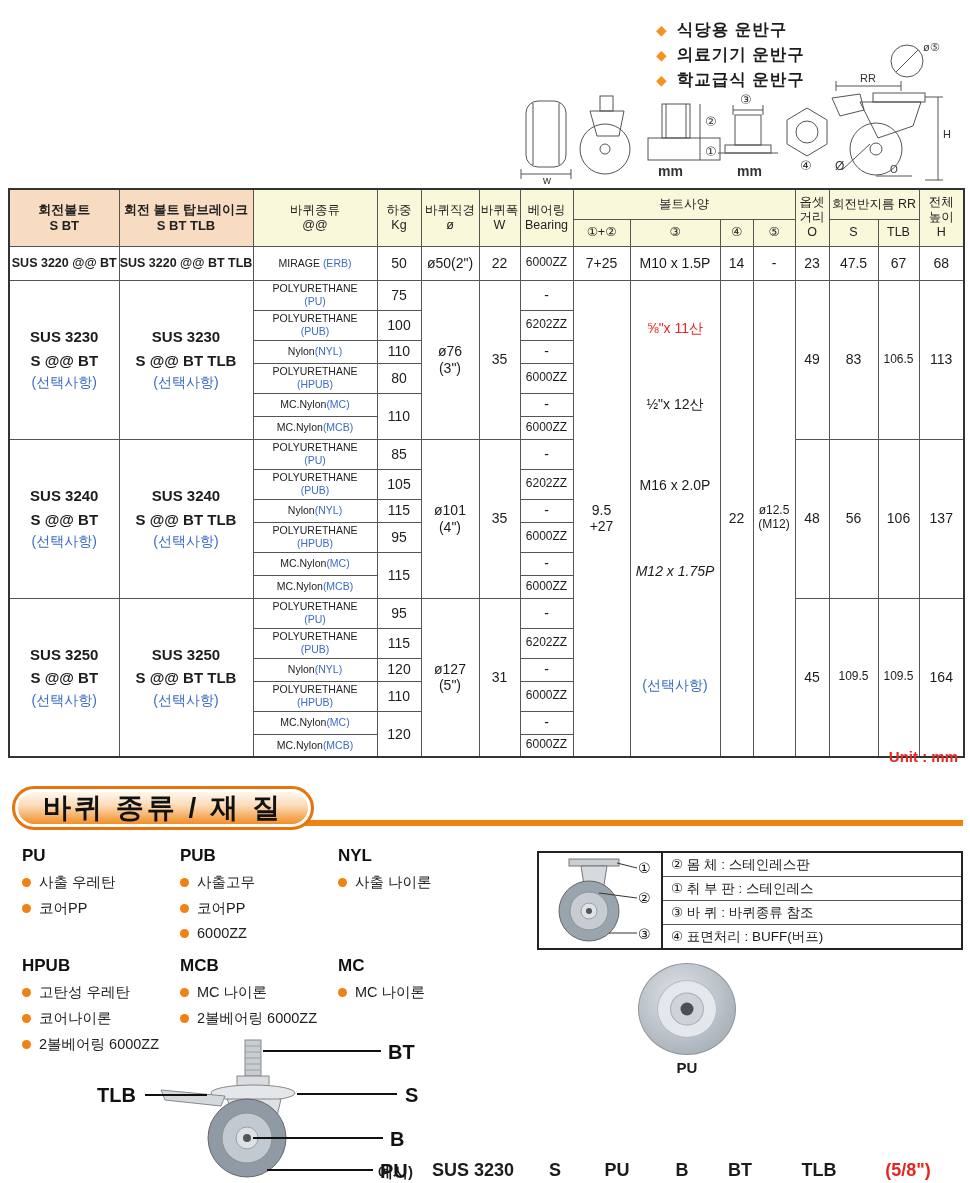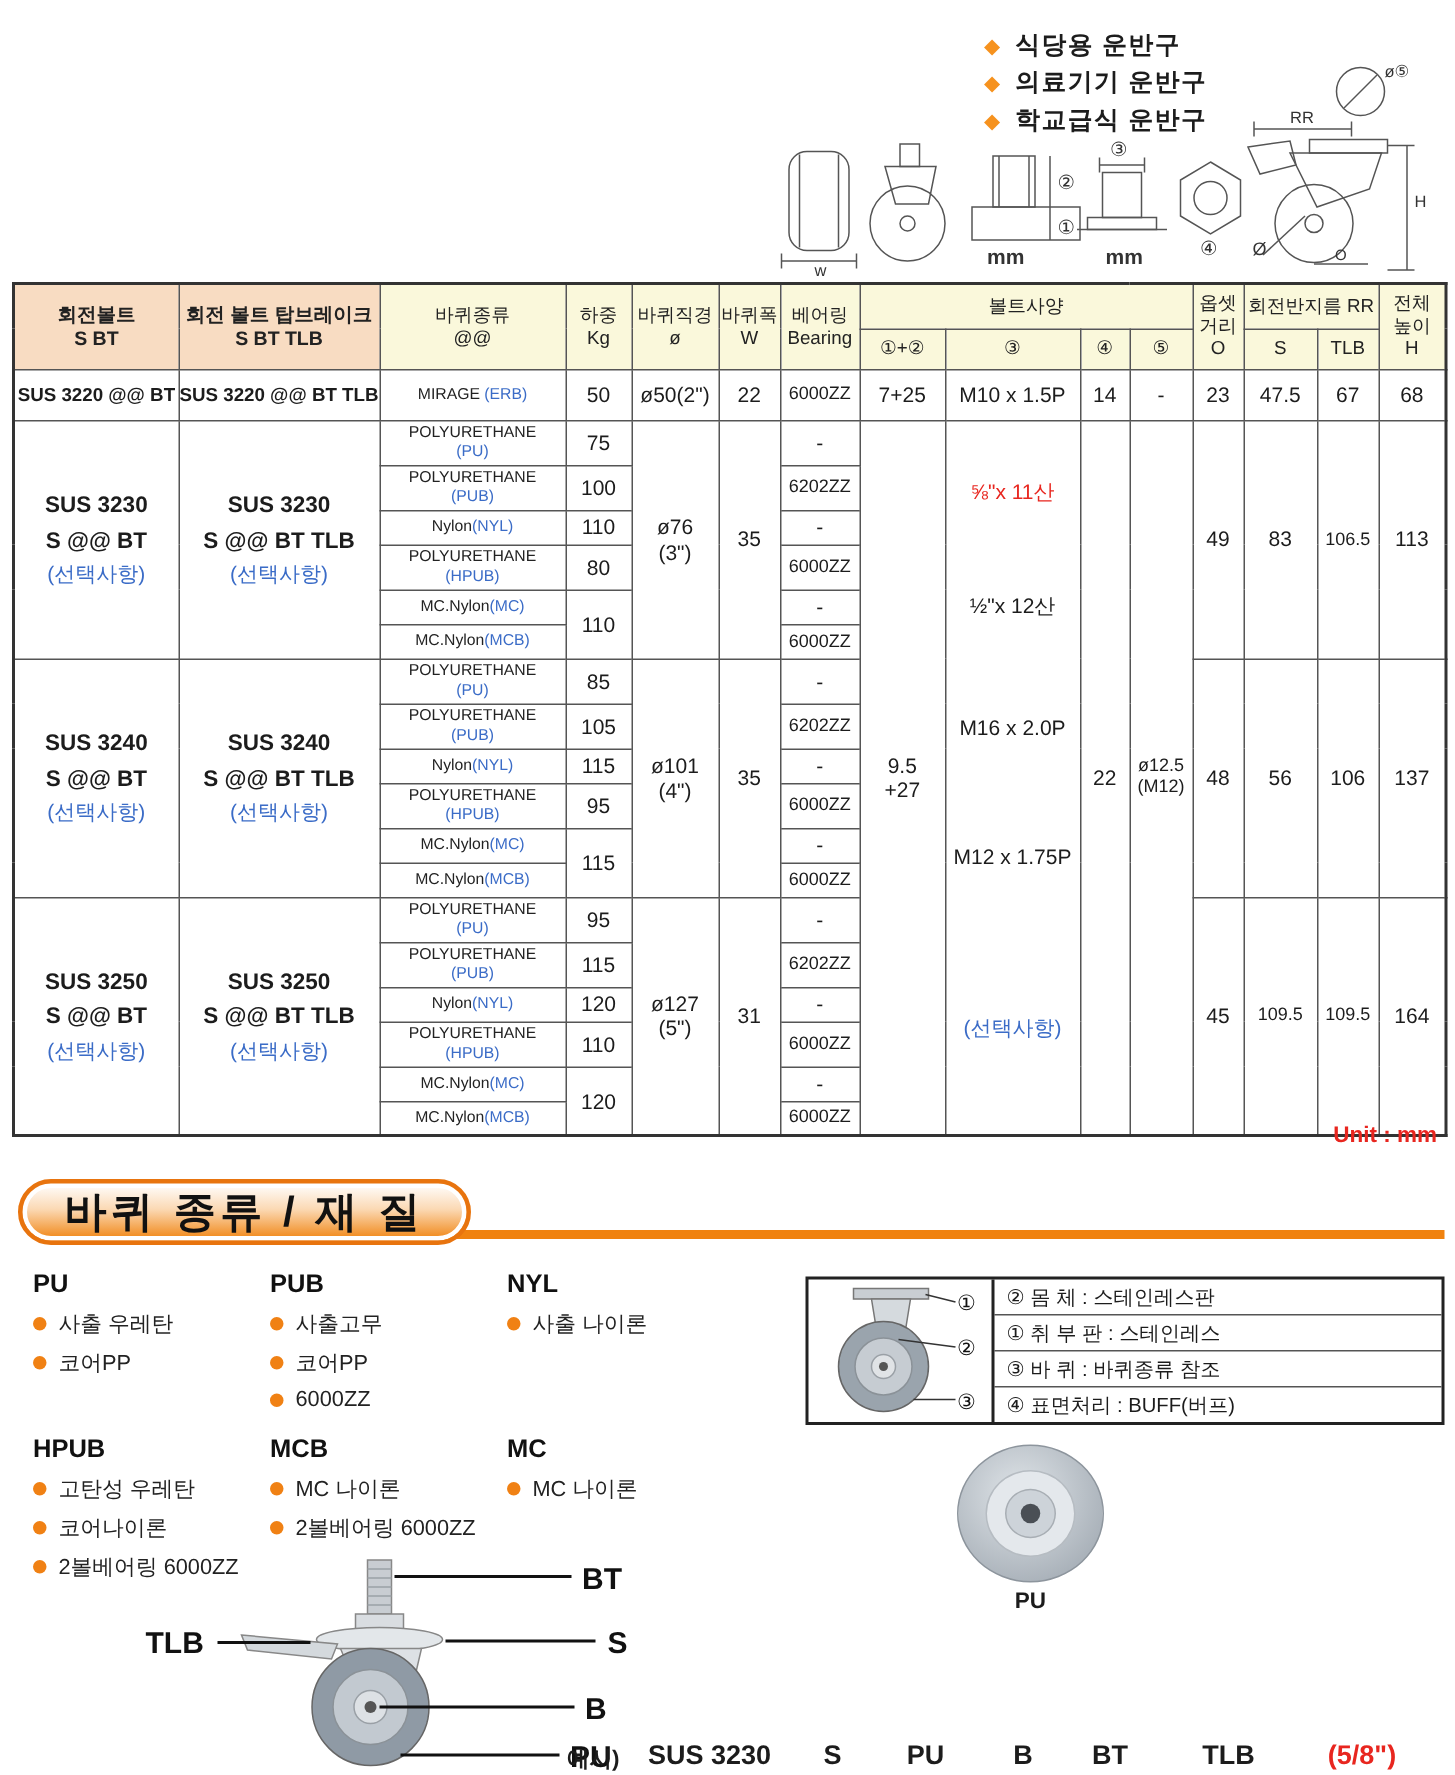--- a/index.html
+++ b/index.html
@@ -241,21 +241,21 @@
           <td rowspan="6" class="series"><div>SUS 3230</div><div>S @@ BT</div><div class="opt">(선택사항)</div></td>
           <td rowspan="6" class="series"><div>SUS 3230</div><div>S @@ BT TLB</div><div class="opt">(선택사항)</div></td>
           <td class="wheelc"><div>POLYURETHANE</div><div class="code">(PU)</div></td>
           <td>75</td>
           <td rowspan="6">ø76
 (3")</td>
           <td rowspan="6">35</td>
           <td>-</td>
           <td rowspan="18">9.5
 +27</td>
-          <td rowspan="18" class="bolt3"><span class="red" style="top: 10%;">⅝"x 11산</span><span style="top: 26%;">½"x 12산</span><span style="top: 43%;">M16 x 2.0P</span><span style="top: 61%;">M12 x 1.75P</span><span class="blue" style="top: 85%;">(선택사항)</span></td>
+          <td rowspan="18" class="bolt3"><span class="red" style="top: 10%;">⅝"x 11산</span><span style="top: 26%;">½"x 12산</span><span style="top: 43%;">M16 x 2.0P</span><span style="top: 61%; font-style: italic;">M12 x 1.75P</span><span class="blue" style="top: 85%;">(선택사항)</span></td>
           <td rowspan="18">22</td>
           <td class="sm" rowspan="18">ø12.5
 (M12)</td>
           <td rowspan="6">49</td>
           <td rowspan="6">83</td>
           <td class="sm" rowspan="6">106.5</td>
           <td rowspan="6">113</td>
         </tr>
         <tr style="height: 30px;">
           <td class="wheelc"><div>POLYURETHANE</div><div class="code">(PUB)</div></td>

